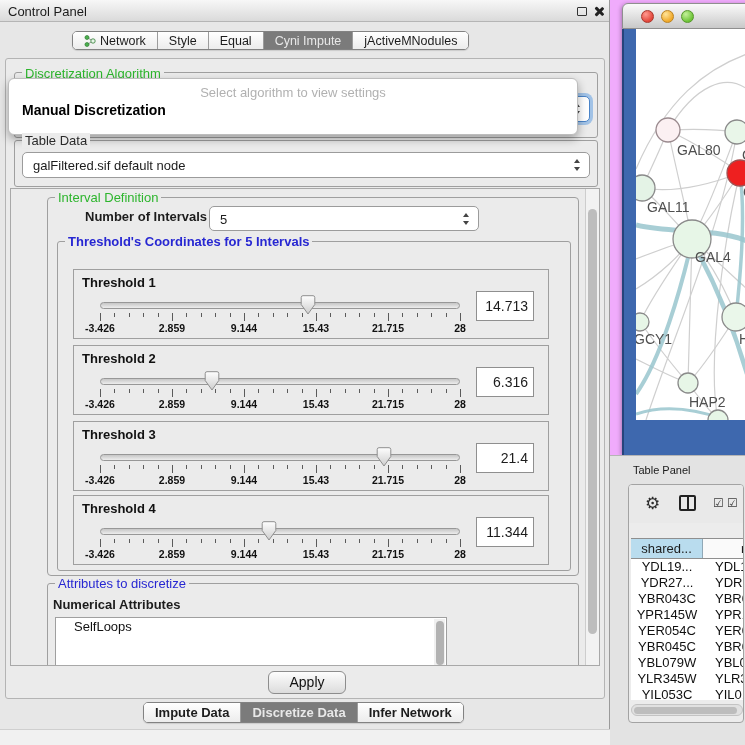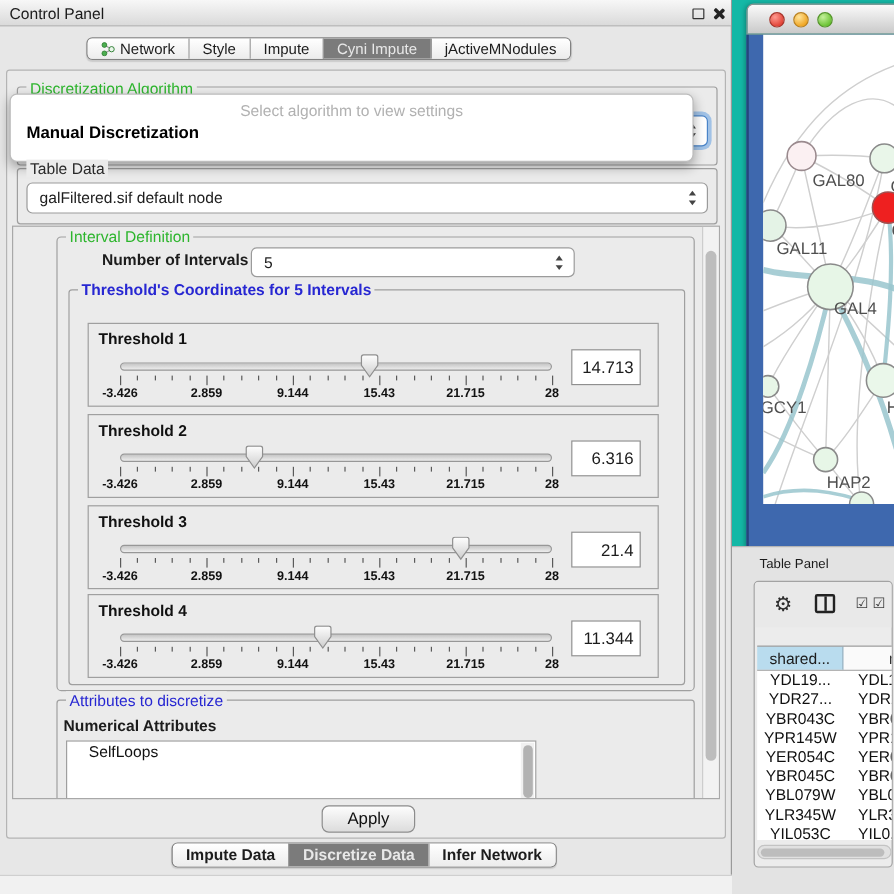--- a/index.html
+++ b/index.html
@@ -1,18 +1,18 @@
 <!DOCTYPE html>
 <html><head>
 <meta charset="utf-8">
 <style>
   * { margin:0; padding:0; box-sizing:border-box; }
   html,body { width:745px; height:745px; }
   body { font-family:"Liberation Sans", sans-serif; font-size:13px; color:#1c1c1c; }
-  #root { position:relative; width:745px; height:745px; background:#14b8a6; overflow:hidden;padding-left:35px; }
+  #root { position:relative; width:745px; height:745px; background:#f0abfc; overflow:hidden;padding-left:35px; }
 
   
   #control-panel { position:absolute; left:0; top:0; width:610px; height:745px; background:#e7e7e7; border-right:1px solid #9a9a9a; }
   .cp-titlebar { position:absolute; left:0; top:0; width:100%; height:22px; background:linear-gradient(#f7f7f7,#dadada); border-bottom:1px solid #b5b5b5; }
   .cp-title { position:absolute; left:8px; top:4px; font-size:13px; color:#1b1b1b; }
   .float-ico { position:absolute; left:577px; top:7px; width:10px; height:9px; border:1.5px solid #333; border-radius:1px; }
   .close-ico { position:absolute; left:593px; top:6px; width:11px; height:11px; }
   .close-ico:before, .close-ico:after { content:""; position:absolute; left:5px; top:0; width:2.6px; height:11px; background:#222; border-radius:1px; }
   .close-ico:before { transform:rotate(45deg); }
   .close-ico:after  { transform:rotate(-45deg); }
@@ -122,21 +122,21 @@
             <circle cx="3" cy="2.5" r="2" fill="#4caf50" stroke="#2e7d32" stroke-width="0.7"></circle>
             <circle cx="3" cy="9.5" r="2" fill="#4caf50" stroke="#2e7d32" stroke-width="0.7"></circle>
             <circle cx="9" cy="6" r="2.2" fill="#e8f5e9" stroke="#2e7d32" stroke-width="0.8"></circle>
           </svg>
           <span>Network</span>
         </div>
         <div class="seg">
           <span>Style</span>
         </div>
         <div class="seg">
-          <span>Impute</span>
+          <span>Equal</span>
         </div>
         <div class="seg sel">
           <span>Cyni Impute</span>
         </div>
         <div class="seg">
           <span>jActiveMNodules</span>
         </div>
       </div>
 
     <div class="cp-content"></div>

